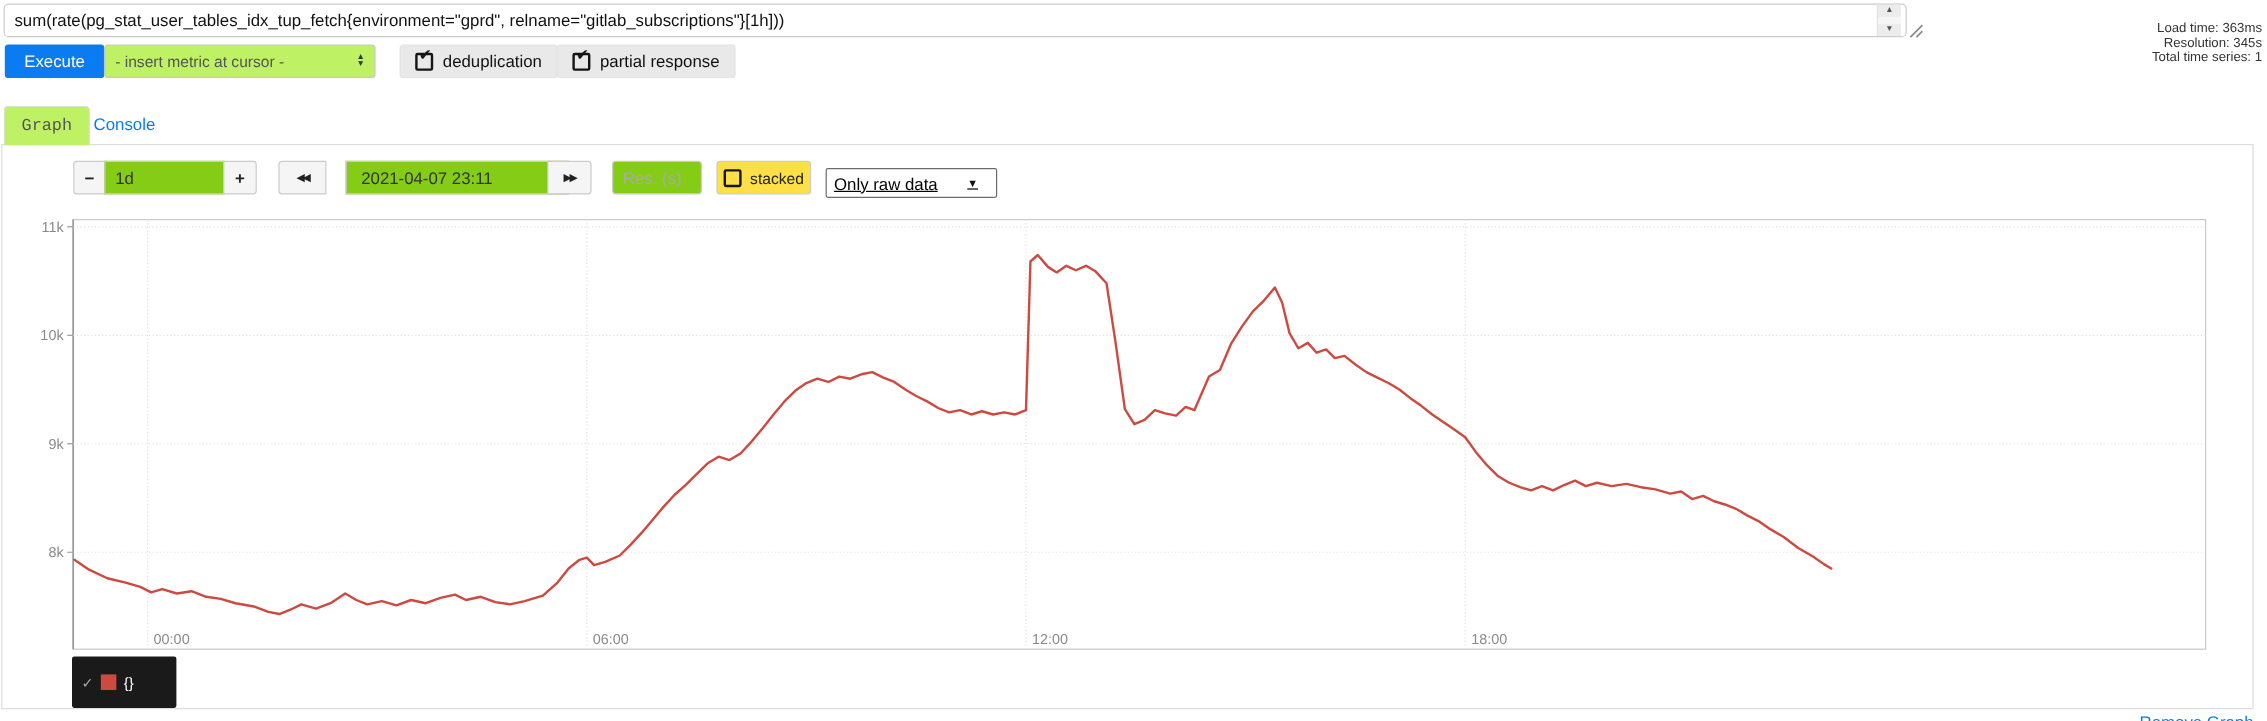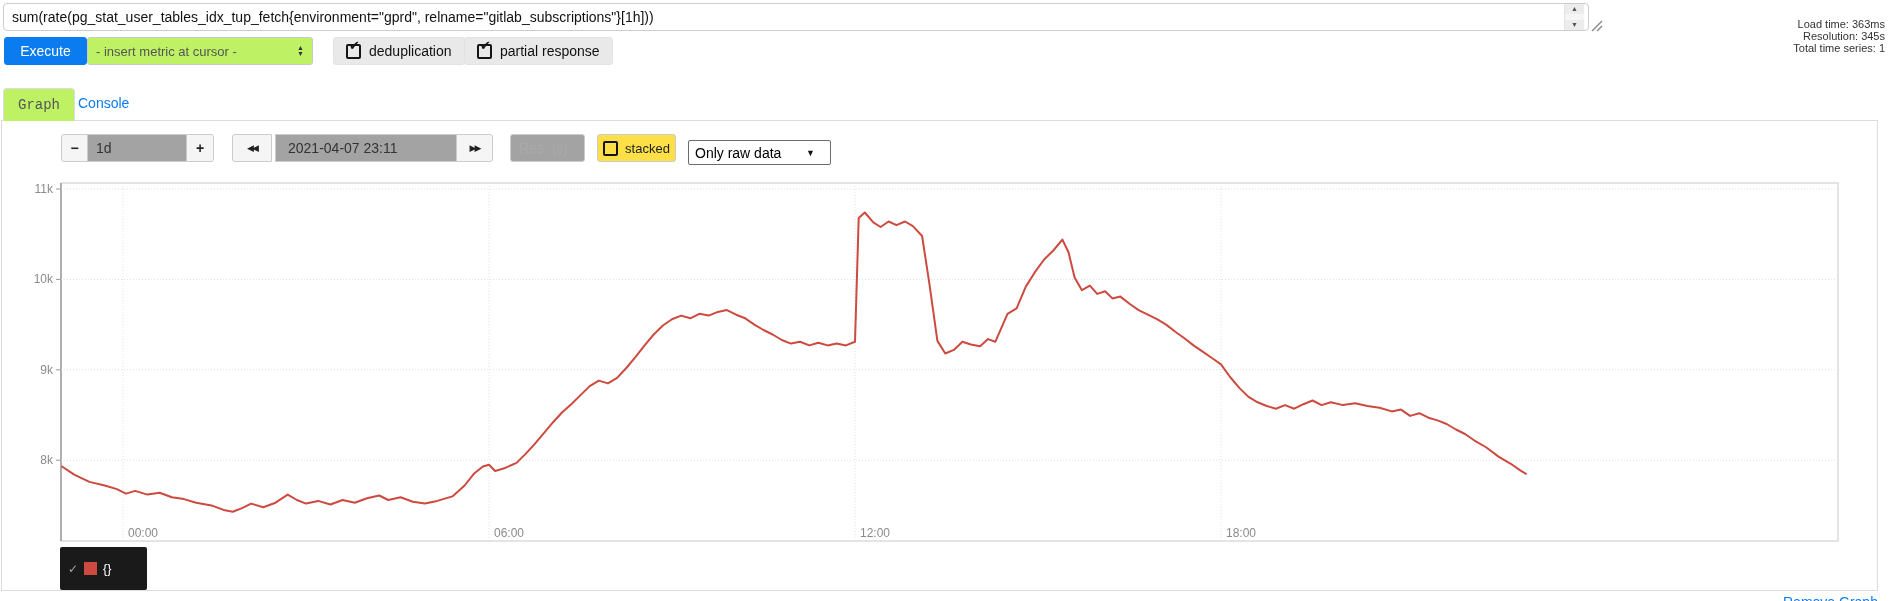--- a/index.html
+++ b/index.html
@@ -41,35 +41,35 @@
       font-size:14px;color:#555;font-family:Liberation Mono, monospace;}
   #console-tab{left:78px;top:95px;font-size:14px;color:#0b7cf0;z-index:3;cursor:pointer;}
 
   
   #panel{left:1px;top:120px;width:1877px;height:471px;border:1px solid #ddd;background:#fff;z-index:0;}
 
   
   .ctl{position:absolute;box-sizing:border-box;height:28px;top:134px;font-size:14px;z-index:2;}
   .ctl-btn{background:#f5f5f5;border:1px solid #ccc;display:flex;align-items:center;justify-content:center;
       color:#222;cursor:pointer;}
-  .ctl-input{background:#a3a3a3;border:1px solid #ccc;padding:0 8px;font-size:14px;color:#333;
+  .ctl-input{background:#84cc16;border:1px solid #ccc;padding:0 8px;font-size:14px;color:#333;
       font-family:"Liberation Sans","DejaVu Sans",sans-serif;outline:none;}
   #range-dec{left:61px;width:27px;border-radius:3px 0 0 3px;font-weight:bold;}
   #range-input{left:87px;width:100px;}
   #range-inc{left:186px;width:28px;border-radius:0 3px 3px 0;font-weight:bold;}
   #jump-back{left:232px;width:40px;border-radius:3px 0 0 3px;}
-  #datetime-input{left:275px;width:186px;padding-left:12px;}
+  #datetime-input{left:288px;width:186px;padding-left:12px;}
   #jump-fwd{left:456px;width:37px;border-radius:0 3px 3px 0;}
   #res-input{left:510px;width:75px;border-radius:3px;}
   #res-input::placeholder{color:#aaa;}
   .dbl-arrow{font-size:9px;letter-spacing:-2px;color:#222;}
   #stacked-button{left:597px;width:79px;background:#fde047;border:1px solid #ccc;border-radius:3px;
       display:flex;align-items:center;justify-content:center;gap:7px;font-size:13px;color:#222;}
   #raw-select{left:688px;top:140px;height:25px;width:143px;background:#fff;border:1px solid #6b6b6b;
-      border-radius:2px;display:flex;align-items:center;font-size:14px;color:#000;padding:0 15px 0 6px;z-index:2;}
+      border-radius:2px;display:flex;align-items:center;font-size:14px;color:#000;padding:0 15px 0 6px;z-index:2;text-decoration:underline;}
   #raw-select .dd{margin-left:auto;font-size:9px;color:#111;}
 
   
   #chart{left:0;top:0;width:1889px;height:601px;z-index:1;}
 
   
   #legend{left:60px;top:547px;width:87px;height:43px;background:#1a1a1a;border-radius:2px;z-index:2;
       display:flex;align-items:center;padding:0 8px;gap:6px;cursor:pointer;}
   #legend-check{color:#a9a9a9;font-size:12px;}
   #legend-swatch{width:13px;height:13px;flex:none;}

